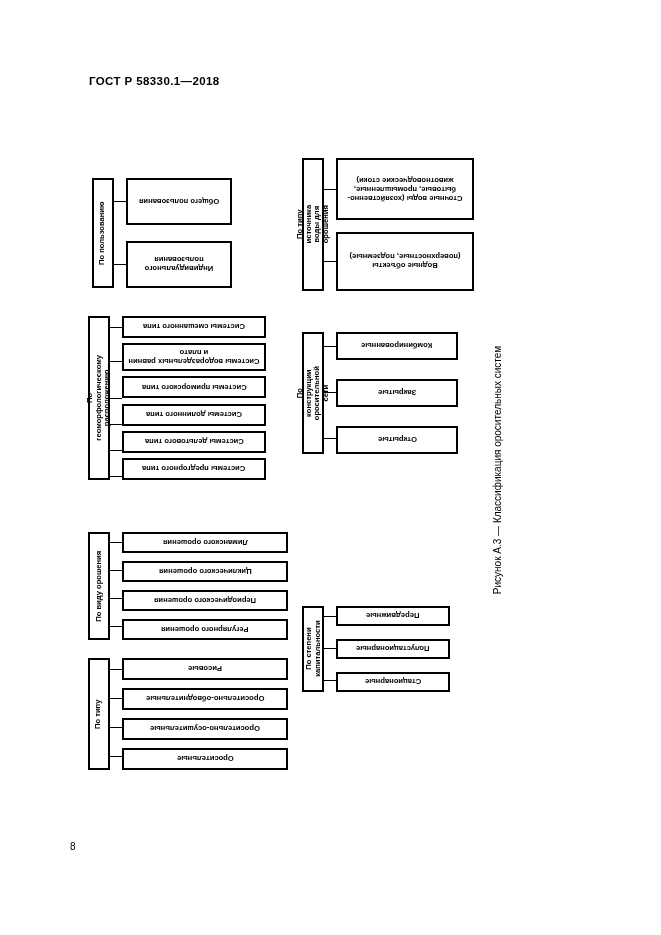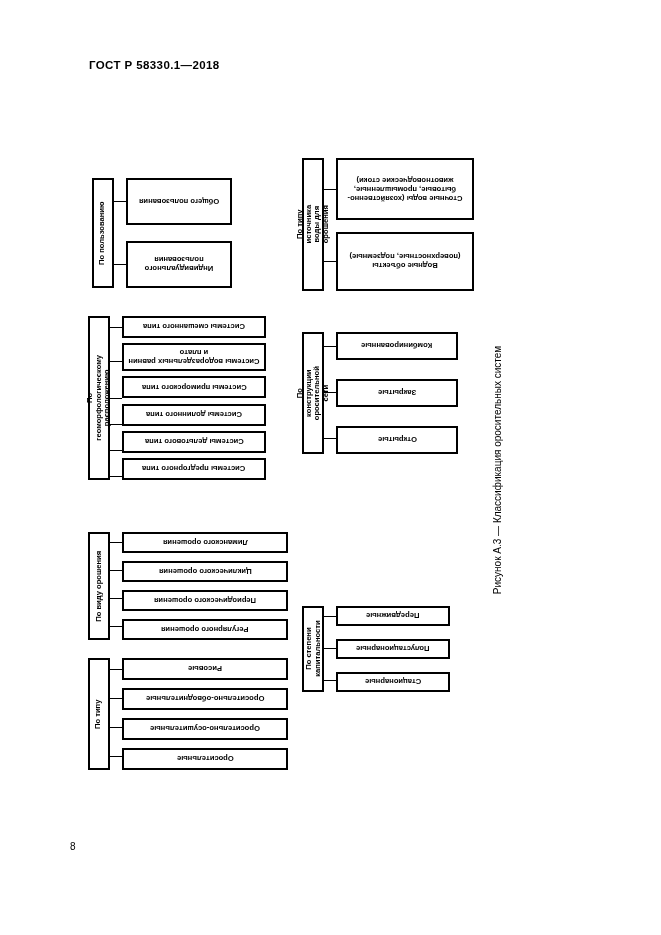--- a/index.html
+++ b/index.html
@@ -13,21 +13,21 @@
     position: relative;
     font-family: "Liberation Sans", "DejaVu Sans", sans-serif;
     color: #000;
     overflow: hidden;
   }
 
   
   #page-header {
     position: absolute;
     left: 89px;
-    top: 59px;
+    top: 75px;
     font-size: 11.5px;
     font-weight: bold;
     letter-spacing: 0.4px;
     white-space: nowrap;
   }
 
   
   #page-number {
     position: absolute;
     left: 70px;

